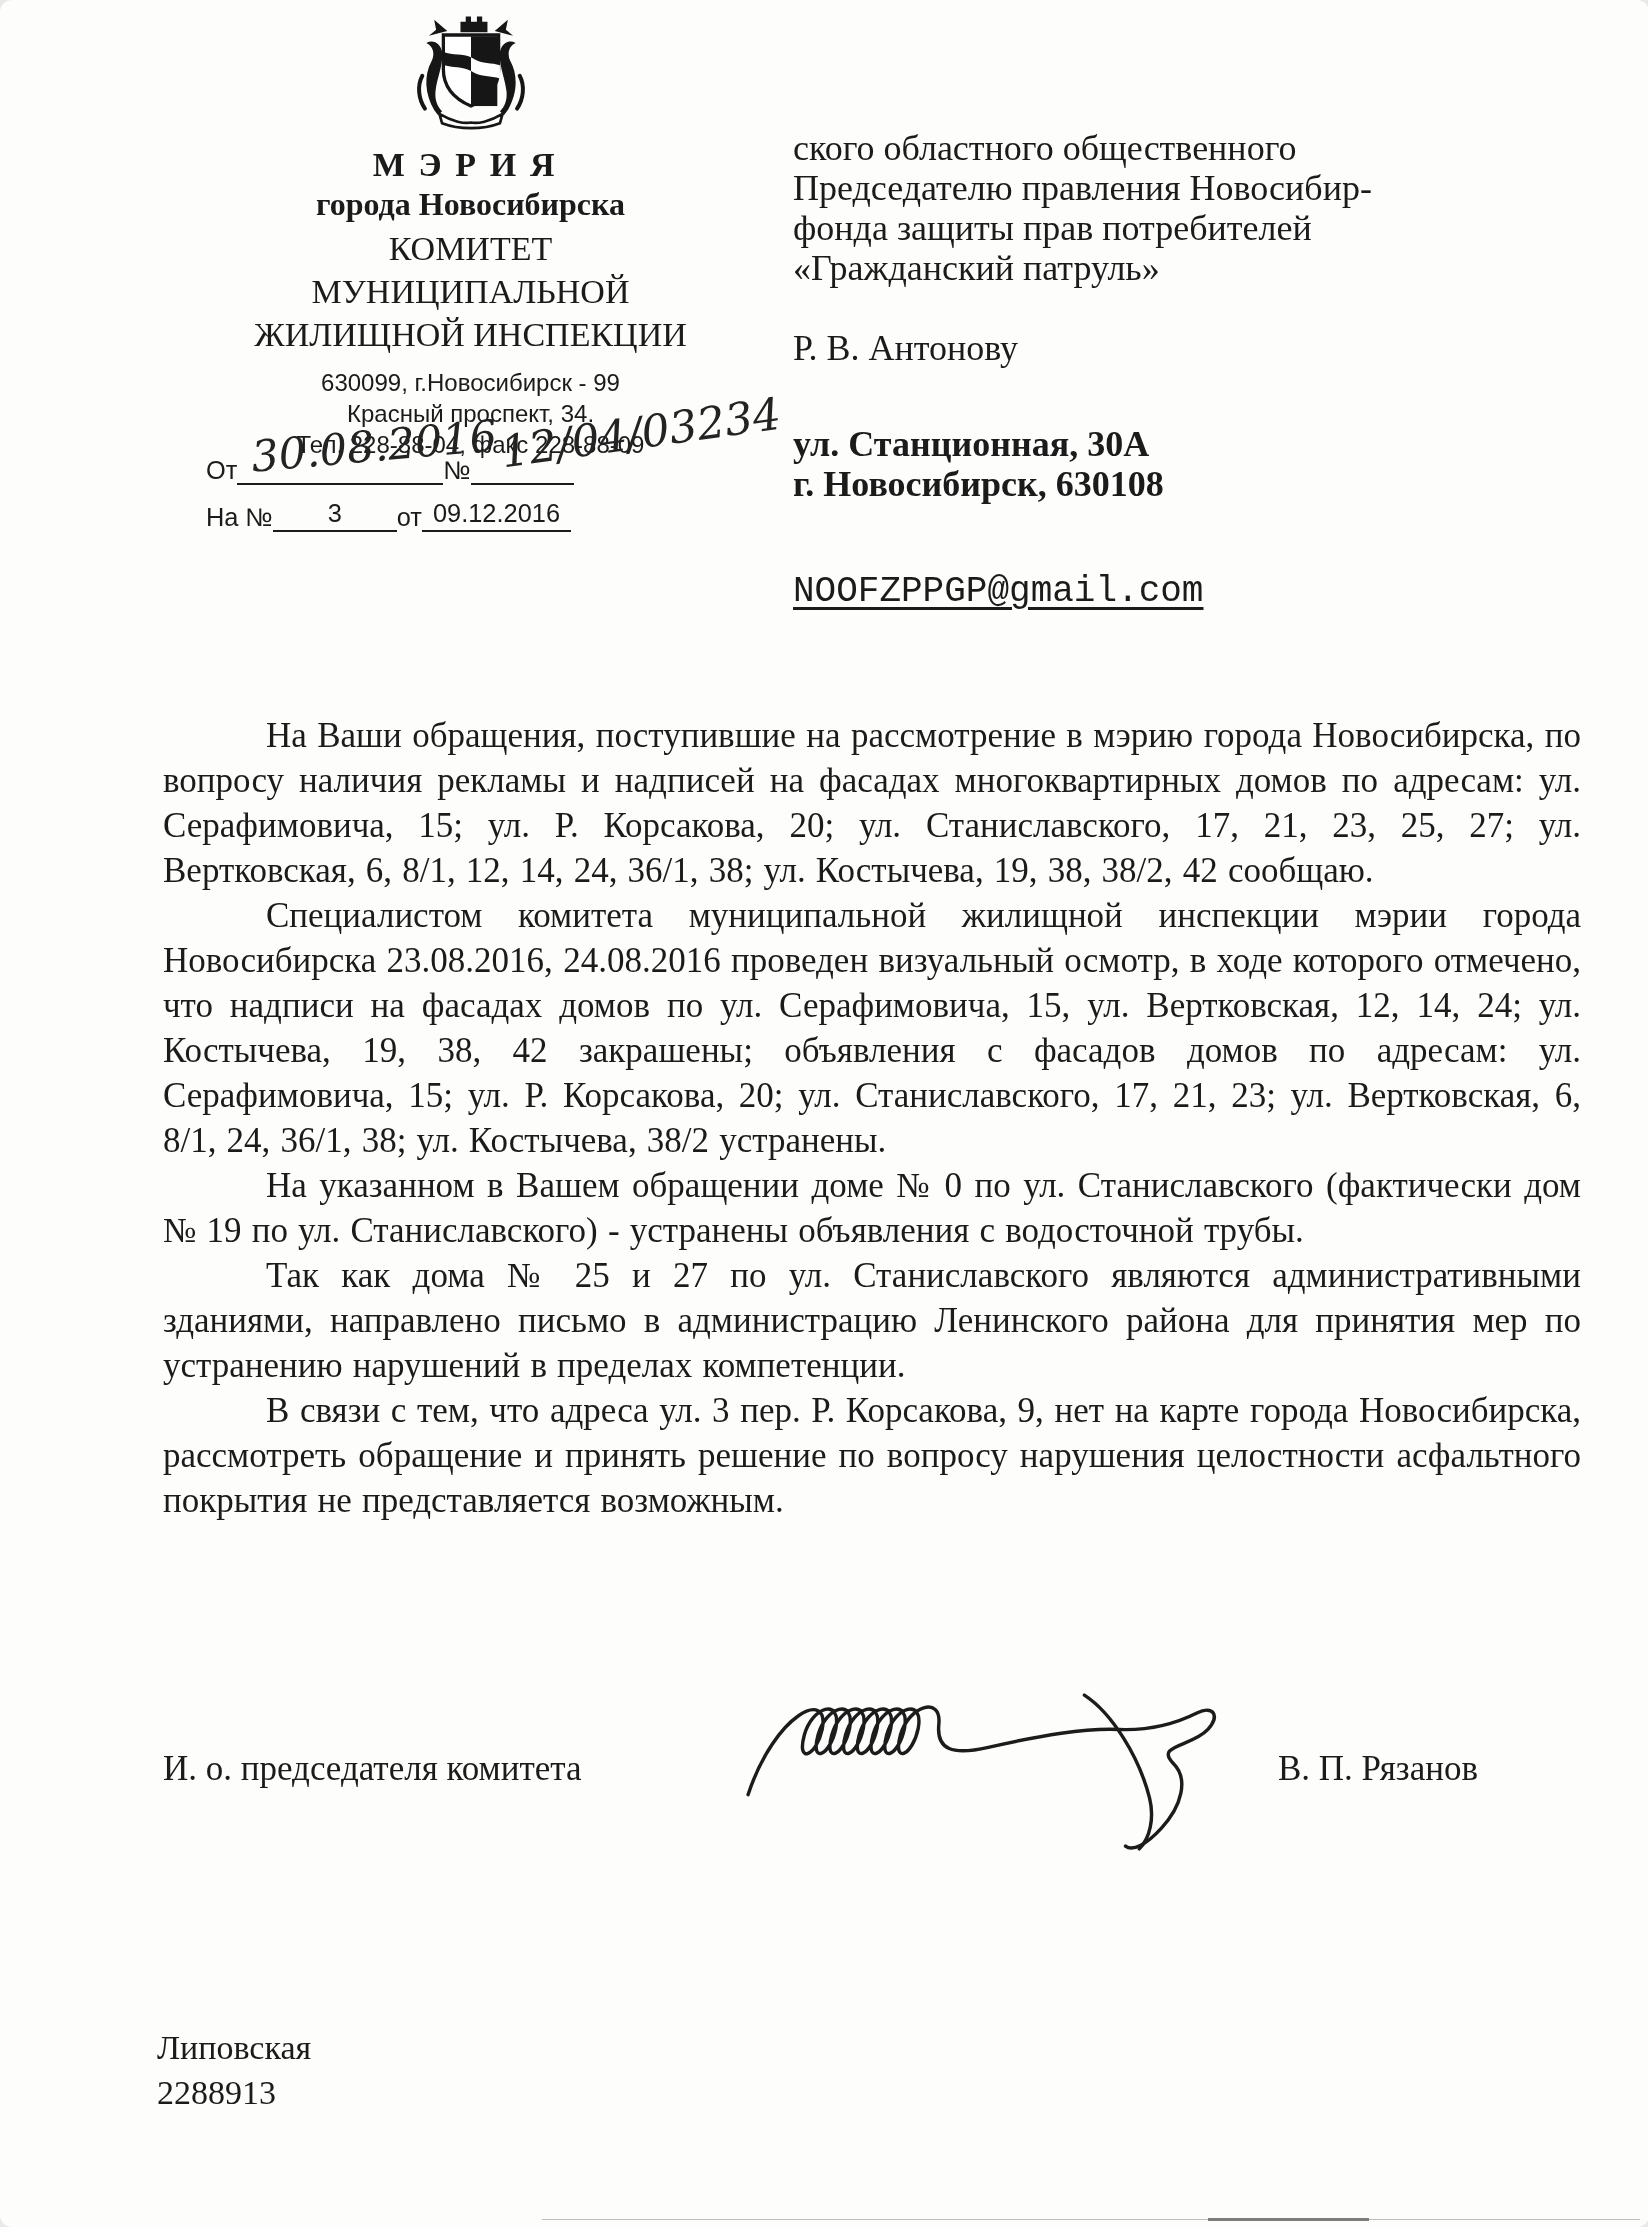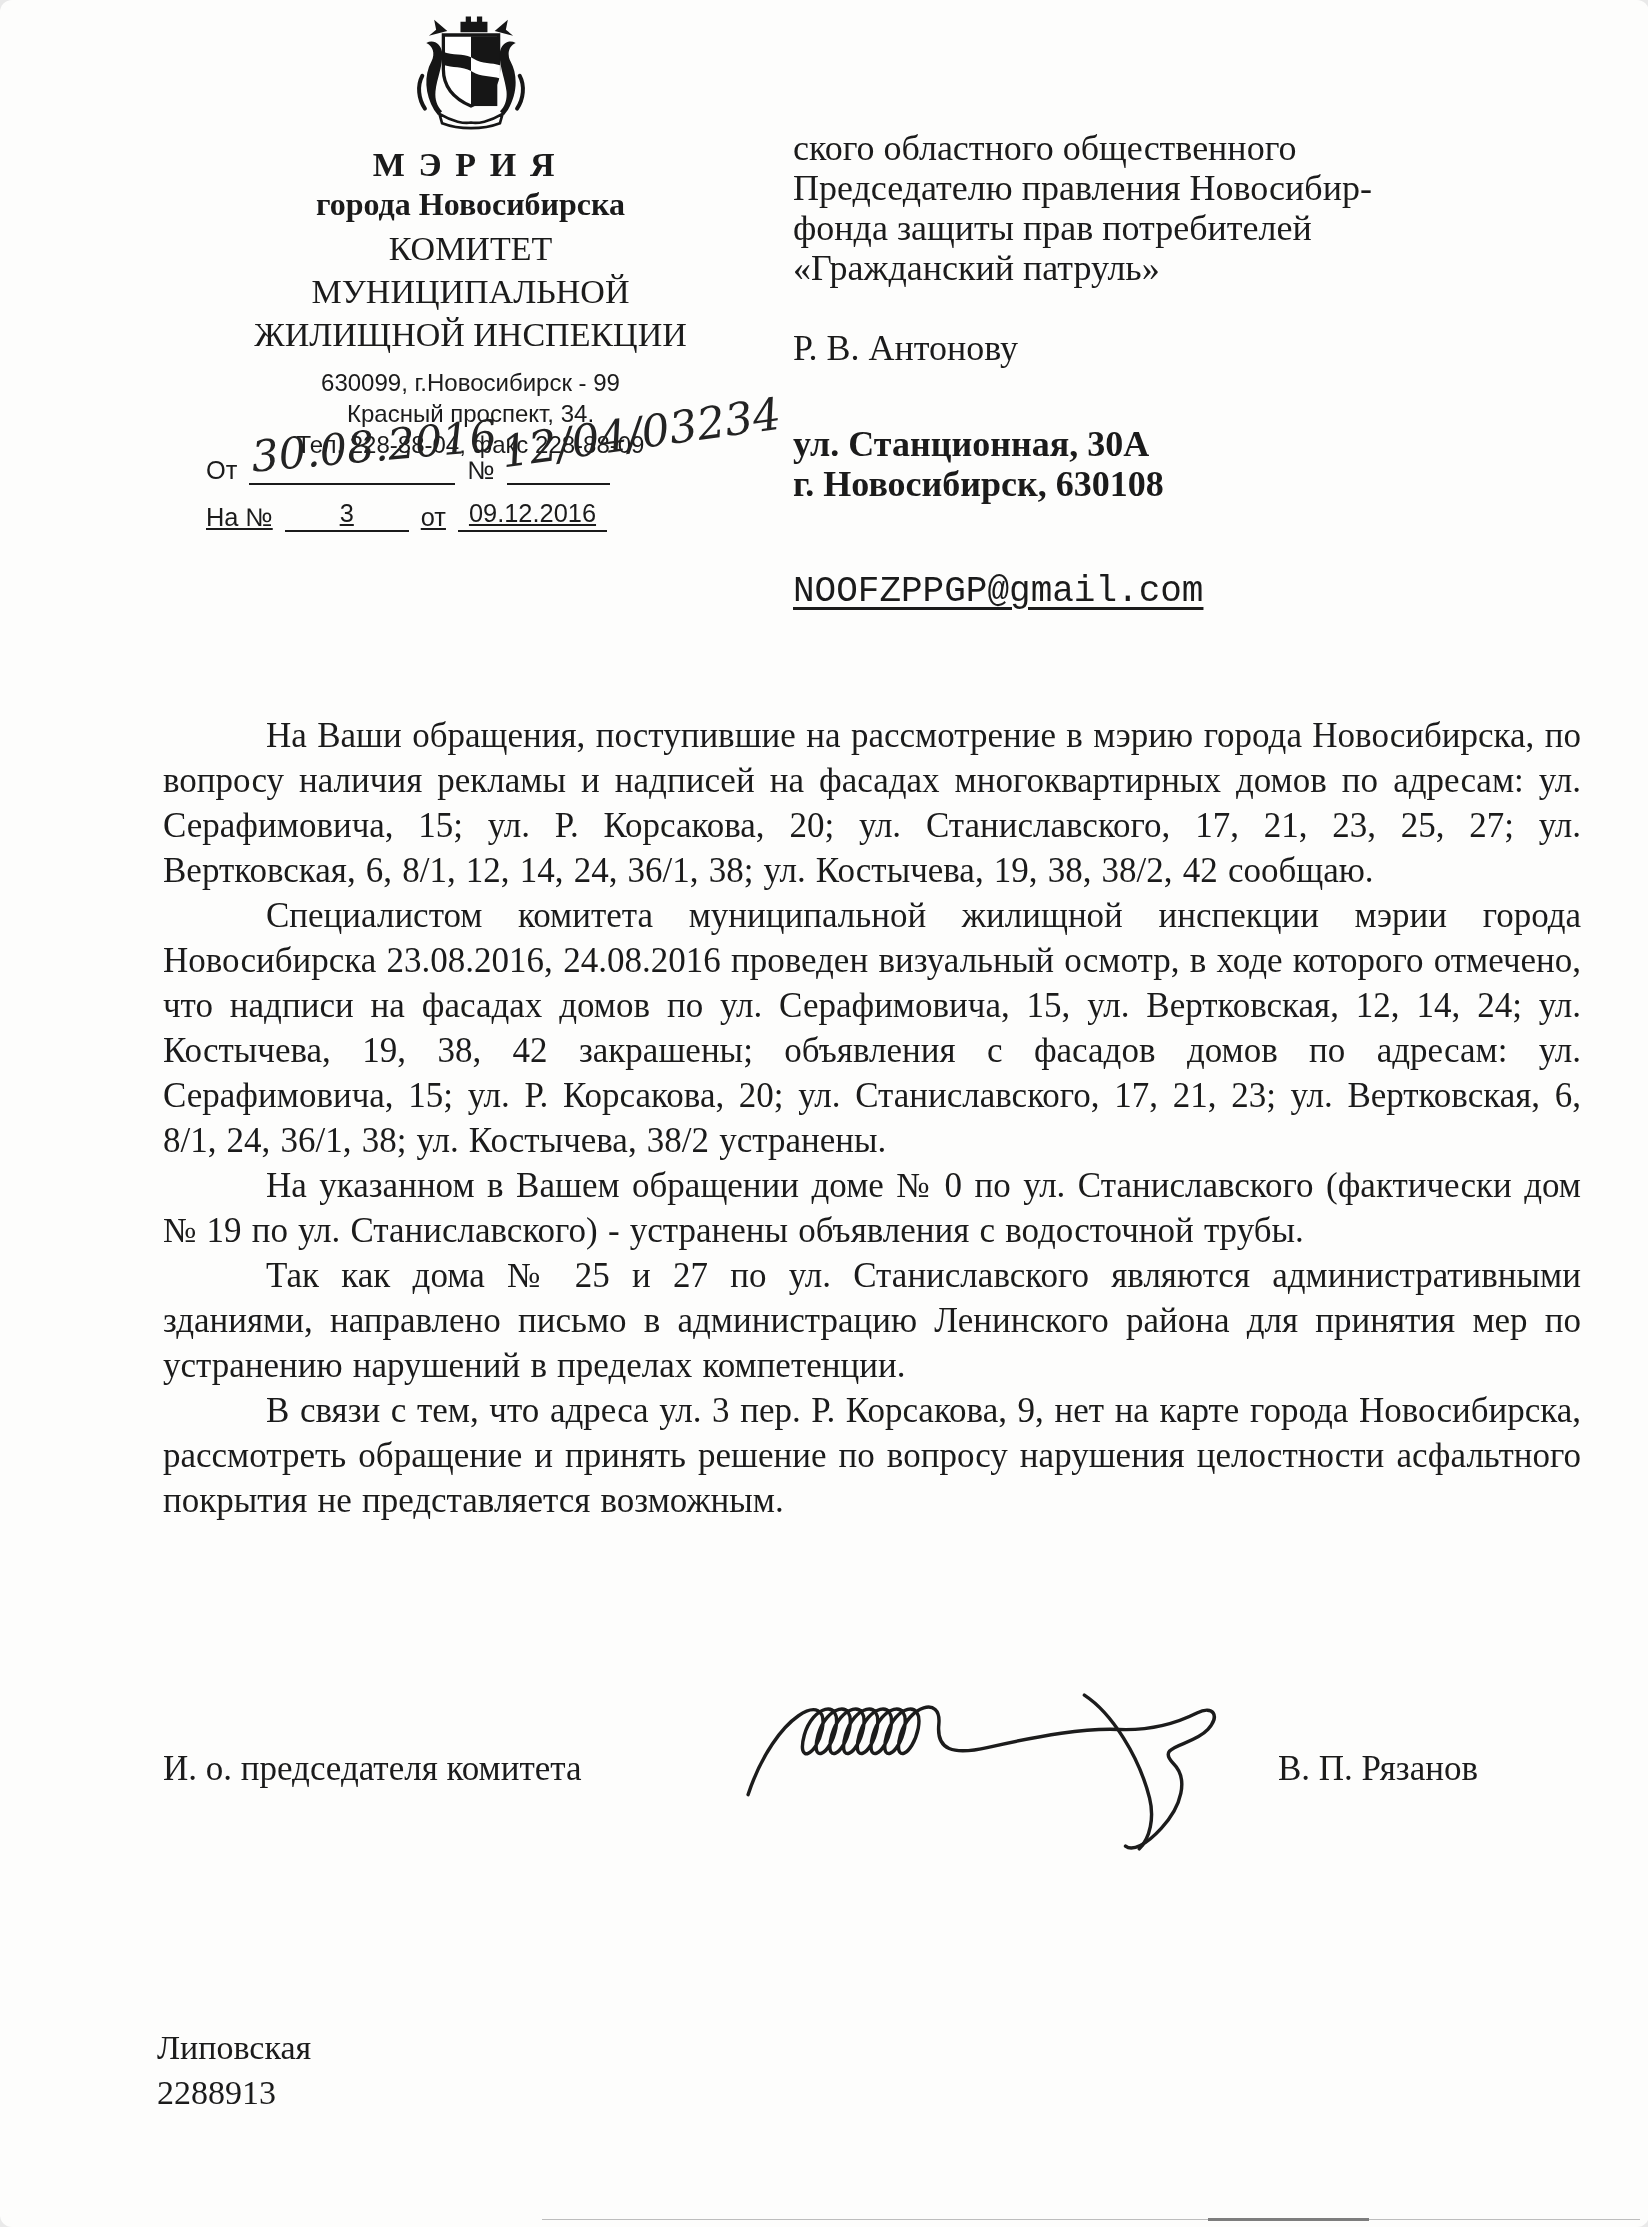--- a/index.html
+++ b/index.html
@@ -21,22 +21,22 @@
   .org-2{font-weight:bold;font-size:32px;line-height:38px;}
   .org-line{font-size:34px;line-height:43px;}
   .org-block{margin-top:4.1px;}
   .addr-block{margin-top:11px;font-family:"Liberation Sans", sans-serif;font-size:24px;line-height:31px;}
 
   
   .requisites{
     position:absolute;left:206px;top:448px;width:590px;
     font-family:"Liberation Sans", sans-serif;font-size:25.4px;color:#1b1b1b;
   }
-  .req-row{position:relative;height:37px;display:flex;align-items:flex-end;gap:12px;}
-  .req-row + .req-row{margin-top:9.6px;text-decoration:underline;}
+  .req-row{position:relative;height:37px;display:flex;align-items:flex-end;gap:0;}
+  .req-row + .req-row{margin-top:9.6px;}
   .u{display:inline-block;border-bottom:2.1px solid #1b1b1b;height:29px;box-sizing:border-box;}
   .u-date{height:auto;padding:0 11px 1.4px 11px;}
   .hand{
     position:absolute;
     font-family:"DejaVu Serif", serif;
     font-style:italic;
     color:#232323;
     white-space:nowrap;
     pointer-events:none;
   }

